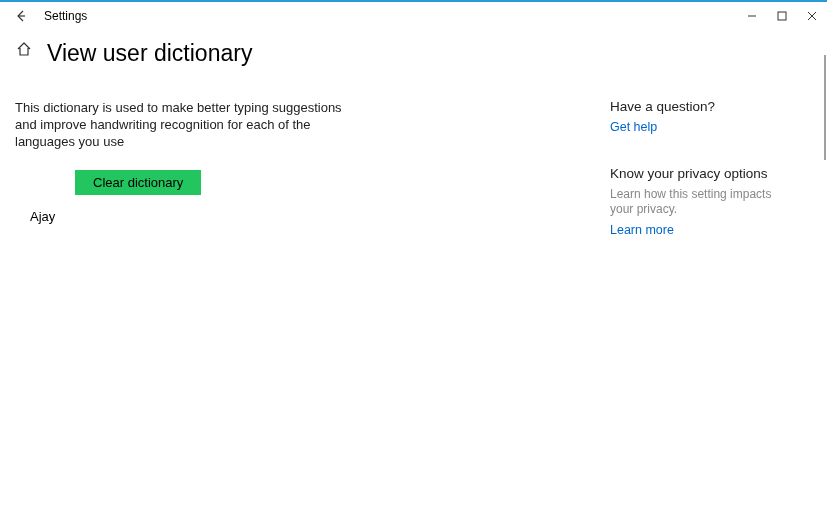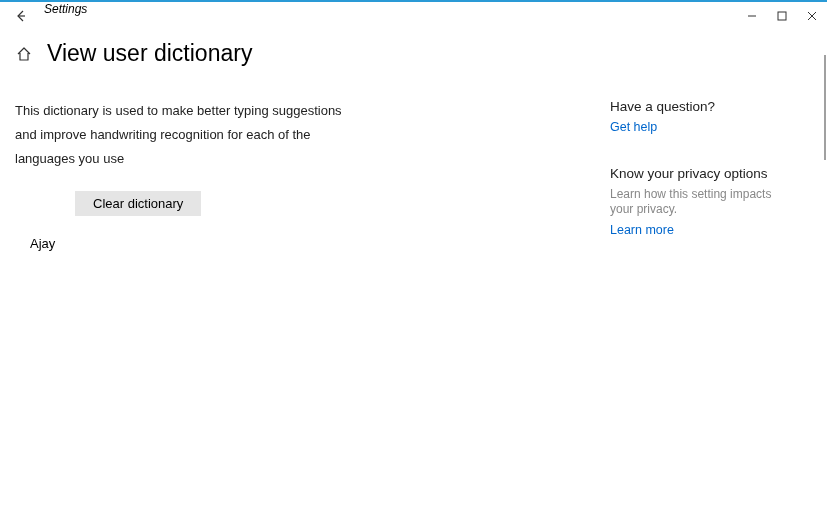--- a/index.html
+++ b/index.html
@@ -10,22 +10,22 @@
     font-family: "Segoe UI", Arial, sans-serif;
     font-size: 12px;
     color: #000;
     background: #fff;
     overflow: hidden;
     border-top: 1px solid #2a9ad6;
   }
   .titlebar {
     height: 28px;
     display: flex;
+    align-items: center;
     position: relative;
-    font-style: italic;
   }
   .back-btn {
     width: 40px;
     height: 28px;
     display: flex;
     align-items: center;
     justify-content: center;
   }
   .app-title {
     font-size: 12px;
@@ -39,21 +39,20 @@
   }
   .win-btn {
     width: 30px;
     height: 28px;
     display: flex;
     align-items: center;
     justify-content: center;
   }
   .header-row {
     display: flex;
-    align-items: center;
     padding-left: 15px;
     margin-top: 10px;
   }
   .home-icon {
     width: 18px;
     height: 18px;
     display: flex;
     align-items: center;
     justify-content: center;
   }
@@ -66,38 +65,38 @@
     display: flex;
     margin-top: 32px;
   }
   .main-col {
     padding-left: 15px;
     width: 610px;
     box-sizing: border-box;
   }
   .desc {
     font-size: 13px;
-    line-height: 24px;
+    line-height: 17px;
     max-width: 340px;
     color: #222;
   }
   .btn {
     display: inline-block;
-    background: #e5e5e5;
+    background: #22c55e;
     font-size: 13px;
     color: #000;
     padding: 5px 18px;
     margin-top: 20px;
     margin-left: 60px;
     border: none;
     cursor: pointer;
   }
   .word-entry {
     font-size: 13px;
-    margin-top: 20px;
+    margin-top: 14px;
     margin-left: 15px;
   }
   .side-col {
     width: 180px;
     padding-right: 10px;
   }
   .side-heading {
     font-size: 13.5px;
     font-weight: 400;
     color: #222;

